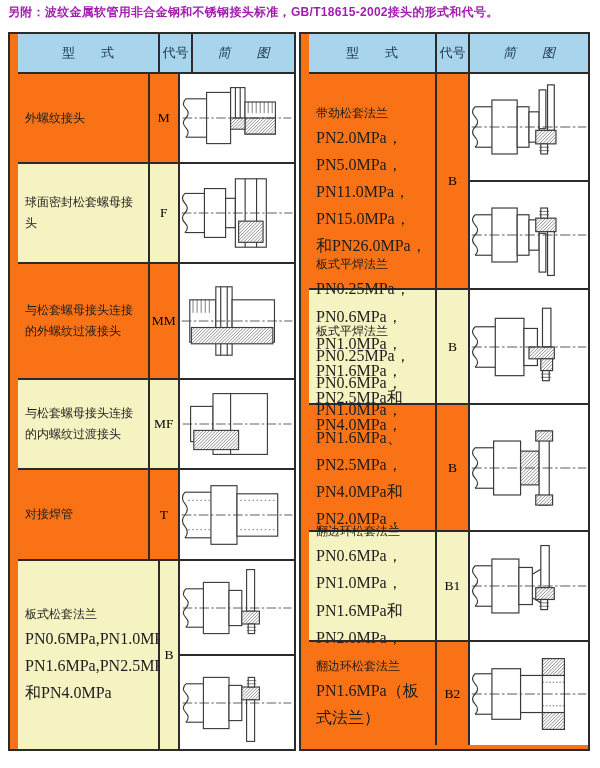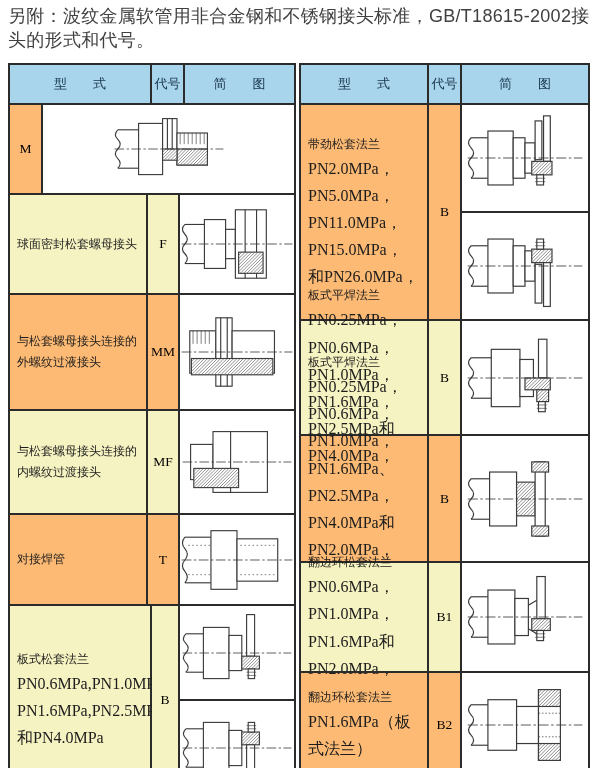--- a/index.html
+++ b/index.html
@@ -1,31 +1,31 @@
 <!DOCTYPE html>
 <html style="--header-bg: #a8d4ec; --hl: #f6f3c2; --border: #2b2b2b;"><head>
 <meta charset="utf-8">
 <style>
   * { box-sizing: border-box; margin: 0; padding: 0; }
   html,body { width: 600px; height: 768px; background: #fff; overflow: hidden; }
   body { font-family: "Liberation Sans", sans-serif; color: #111; }
 
   .intro {
     padding: 4px 8px 0 8px;
-    font-size: 18px;
-    font-weight: normal;
-    color: #404040;
+    font-size: 12px;
+    font-weight: bold;
+    color: #a21caf;
     letter-spacing: 0.3px;
   }
 
   .tables { display: flex; gap: 3px; margin: 11px 8px 0 8px; }
   .half-table {
     border: 2px solid var(--border, #2b2b2b);
-    background: #fdba74;
-    display: flex; flex-direction: column;
+    background: #f97316;
+    display: flex; flex-direction: column; padding-left: 8px;
   }
   .half-table.left  { width: 288px; }
   .half-table.right { width: 291px; }
 
   .thead {
     height: 38px;
     background: var(--header-bg, #a8d4ec);
     display: flex;
     font-size: 13px;
     color: #17344a;
@@ -35,21 +35,21 @@
   .row { display: flex; border-top: 2px solid var(--border, #2b2b2b); }
 
   .ct { display: flex; flex-direction: column; justify-content: center; padding: 4px 7px; }
   .left  .ct, .left  .h-type { width: 142px; border-right: 2px solid var(--border, #2b2b2b); }
   .right .ct, .right .h-type { width: 128px; border-right: 2px solid var(--border, #2b2b2b); }
   .cc { display: flex; align-items: center; justify-content: center;
         font-family: "Liberation Serif", serif; font-size: 13.5px; color: #000; }
   .left  .cc, .left  .h-code { width: 33px; border-right: 2px solid var(--border, #2b2b2b); }
   .right .cc, .right .h-code { width: 33px; border-right: 2px solid var(--border, #2b2b2b); }
   .cd { flex: 1; display: flex; flex-direction: column; background: #fff; }
-  .h-diag { flex: 1; }
+  .h-diag { flex: 1; font-style: italic; }
 
   .hl .ct, .hl .cc { background: var(--hl, #f6f3c2); }
 
   .tname { font-size: 12px; line-height: 1.75; color: #1c1c1c; }
   .tpress { font-size: 16px; line-height: 1.7; white-space: pre-line;
             font-family: "Liberation Serif", serif; color: #1c1c1c; }
   .tpress:empty { display: none; }
 
   .dsub { flex: 1; display: flex; align-items: center; justify-content: center; }
   .dsub + .dsub { border-top: 2px solid var(--border, #2b2b2b); }
@@ -63,20 +63,24 @@
 <div class="tables">
 
   <div class="half-table left">
     <div class="thead">
       <div class="h-type">型　　式</div>
       <div class="h-code">代号</div>
       <div class="h-diag">简　　图</div>
     </div>
 
     <div class="row" style="height:90px">
+      <div class="ct">
+        <div class="tname">外螺纹接头</div>
+
+      </div>
       <div class="cc">M</div>
       <div class="cd">
         <div class="dsub">
             <svg viewBox="0 0 140 100" width="114" height="80">
               <path d="M 6 26 q -6 6 0 12 q 6 6 0 12 q -6 6 0 12 q 6 6 0 12" fill="none" stroke="#3a3a3a" stroke-width="1.4"></path>
               <line x1="6" y1="26" x2="32" y2="26" stroke="#3a3a3a" stroke-width="1.4"></line>
               <line x1="6" y1="74" x2="32" y2="74" stroke="#3a3a3a" stroke-width="1.4"></line>
               <rect x="32" y="18" width="30" height="64" fill="#fff" stroke="#3a3a3a" stroke-width="1.4"></rect>
               <rect x="62" y="12" width="18" height="50" fill="#fff" stroke="#3a3a3a" stroke-width="1.4"></rect>
               <line x1="68" y1="12" x2="68" y2="62" stroke="#3a3a3a" stroke-width="1.4"></line>
@@ -203,21 +207,21 @@
               <line x1="98" y1="78" x2="114" y2="62" stroke="#555" stroke-width="0.8"></line>
               <line x1="102" y1="78" x2="114" y2="66" stroke="#555" stroke-width="0.8"></line>
               <line x1="106" y1="78" x2="114" y2="70" stroke="#555" stroke-width="0.8"></line>
               <line x1="110" y1="78" x2="114" y2="74" stroke="#555" stroke-width="0.8"></line>
               <line x1="2" y1="50" x2="138" y2="50" stroke="#3a3a3a" stroke-width="1" stroke-dasharray="12 3 3 3"></line>
             </svg>
           </div>
       </div>
     </div>
 
-    <div class="row hl" style="height:104px">
+    <div class="row hl" style="height:90px">
       <div class="ct">
         <div class="tname">与松套螺母接头连接的内螺纹过渡接头</div>
 
       </div>
       <div class="cc">MF</div>
       <div class="cd">
         <div class="dsub">
             <svg viewBox="0 0 140 100" width="114" height="80">
               <rect x="12" y="28" width="28" height="44" fill="#fff" stroke="#3a3a3a" stroke-width="1.4"></rect>
               <rect x="40" y="12" width="68" height="76" fill="#fff" stroke="#3a3a3a" stroke-width="1.4"></rect>

